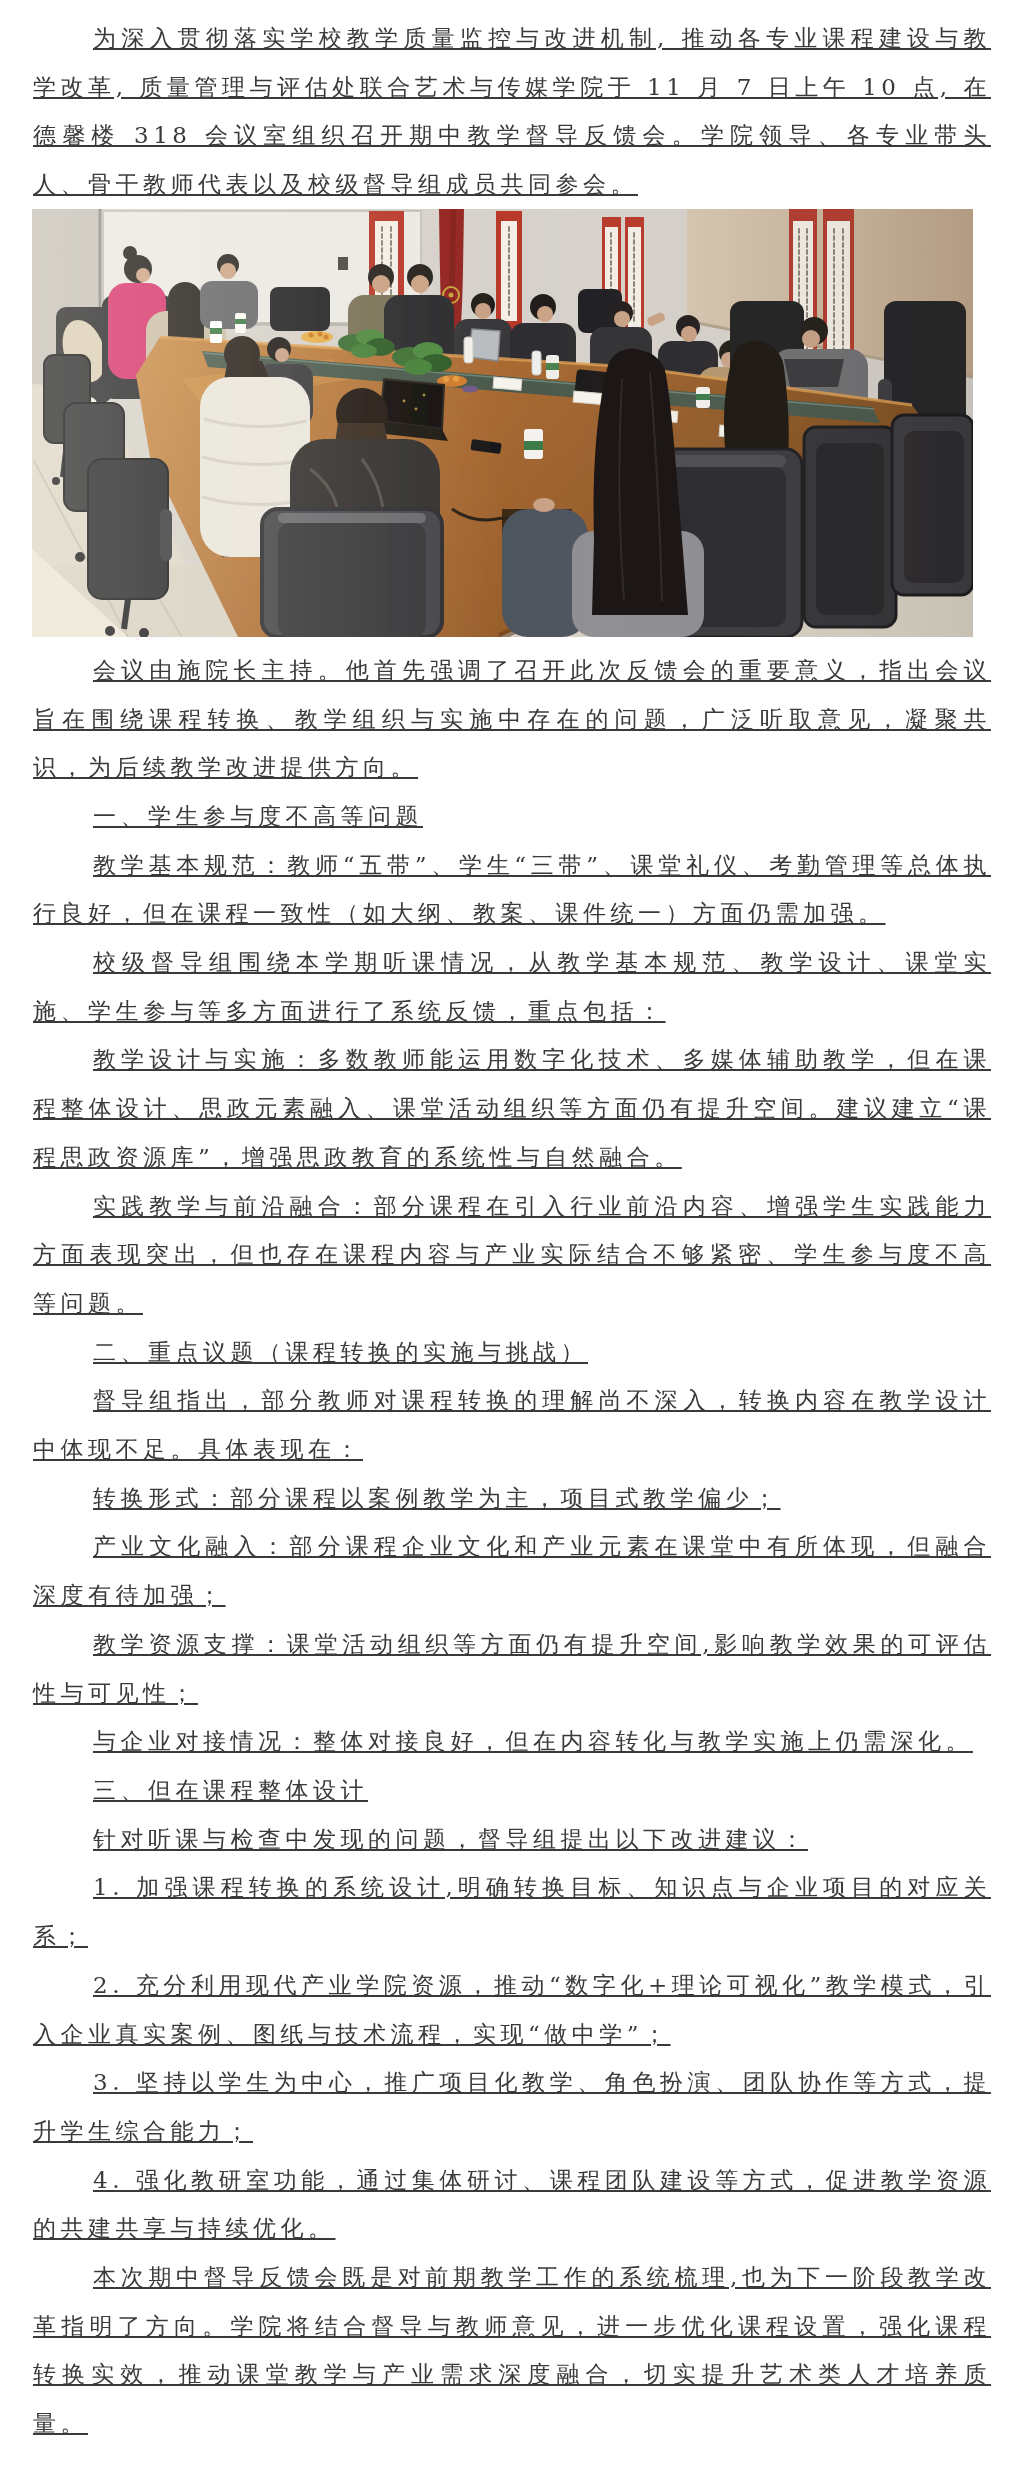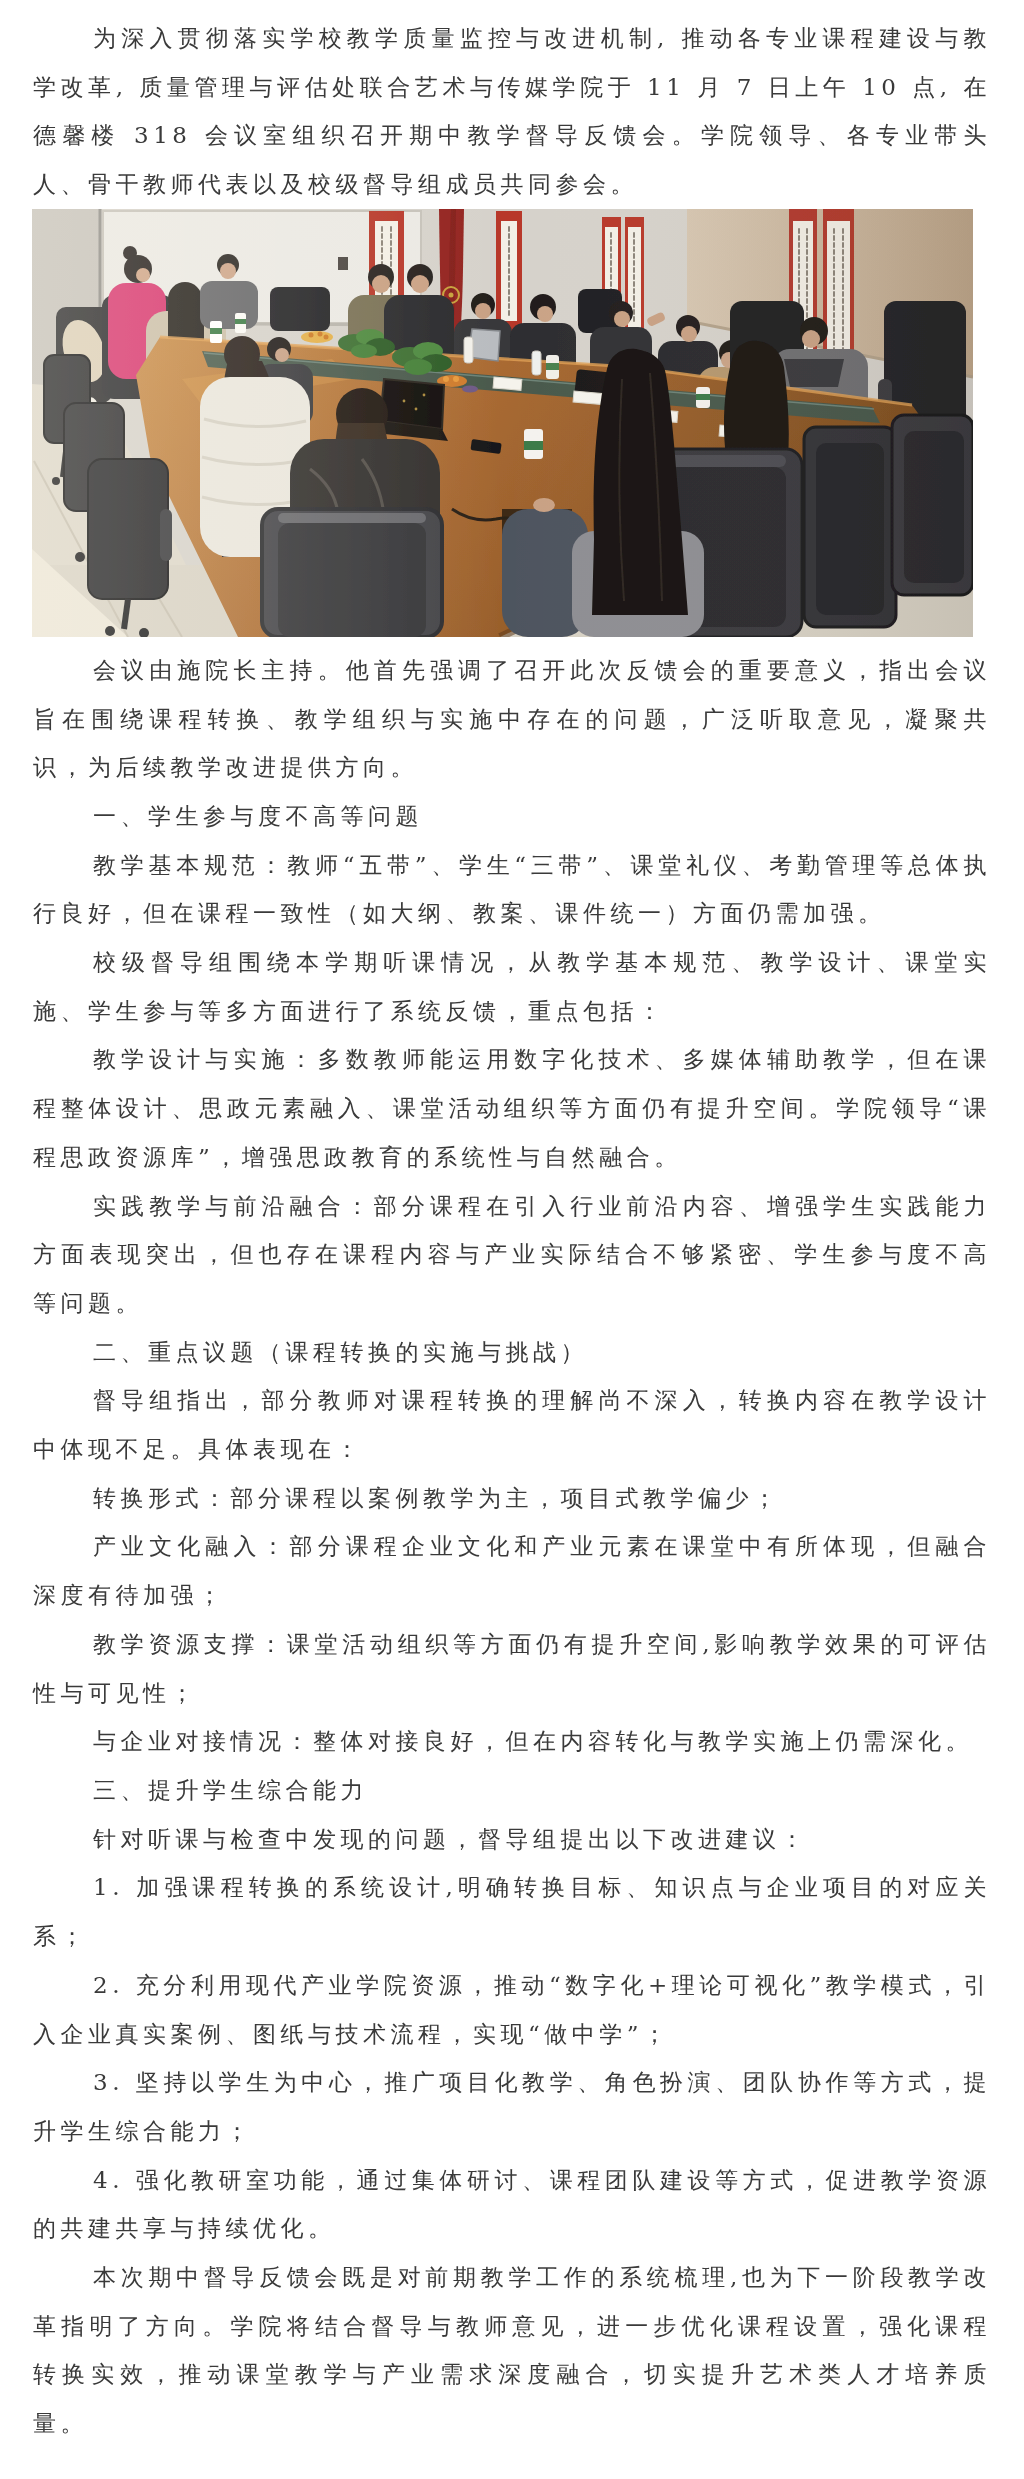--- a/index.html
+++ b/index.html
@@ -6,20 +6,21 @@
   .page{width:1024px;min-height:2479px;background:#ffffff;box-sizing:border-box;padding:14px 33px 40px 33px;}
   .article p.para{
     margin:0;
     text-indent:60px;
     font-family:"DejaVu Serif","Liberation Serif",serif;
     font-size:23px;
     line-height:48.7px;
     letter-spacing:4.5px;
     color:#3a3a3a;
     text-align:justify;
+    text-decoration:underline;
   }
   figure.photo{margin:0 0 9px -1px;width:941px;height:428px;overflow:hidden;}
   figure.photo svg{display:block;}
 </style>
 </head>
 <body>
 
 <div class="page">
   <div class="article">
 
@@ -344,29 +345,29 @@
           <rect x="0" y="0" width="941" height="428" fill="url(#lightG)"></rect>
         </g>
       </svg>
     </figure>
 
     <div>
         <p class="para">会议由施院长主持。他首先强调了召开此次反馈会的重要意义，指出会议旨在围绕课程转换、教学组织与实施中存在的问题，广泛听取意见，凝聚共识，为后续教学改进提供方向。</p>
         <p class="para heading">一、学生参与度不高等问题</p>
         <p class="para">教学基本规范：教师“五带”、学生“三带”、课堂礼仪、考勤管理等总体执行良好，但在课程一致性（如大纲、教案、课件统一）方面仍需加强。</p>
         <p class="para">校级督导组围绕本学期听课情况，从教学基本规范、教学设计、课堂实施、学生参与等多方面进行了系统反馈，重点包括：</p>
-        <p class="para">教学设计与实施：多数教师能运用数字化技术、多媒体辅助教学，但在课程整体设计、思政元素融入、课堂活动组织等方面仍有提升空间。学院领导“课程思政资源库”，增强思政教育的系统性与自然融合。</p>
+        <p class="para">教学设计与实施：多数教师能运用数字化技术、多媒体辅助教学，但在课程整体设计、思政元素融入、课堂活动组织等方面仍有提升空间。建议建立“课程思政资源库”，增强思政教育的系统性与自然融合。</p>
         <p class="para">实践教学与前沿融合：部分课程在引入行业前沿内容、增强学生实践能力方面表现突出，但也存在课程内容与产业实际结合不够紧密、学生参与度不高等问题。</p>
         <p class="para heading">二、重点议题（课程转换的实施与挑战）</p>
         <p class="para">督导组指出，部分教师对课程转换的理解尚不深入，转换内容在教学设计中体现不足。具体表现在：</p>
         <p class="para">转换形式：部分课程以案例教学为主，项目式教学偏少；</p>
         <p class="para">产业文化融入：部分课程企业文化和产业元素在课堂中有所体现，但融合深度有待加强；</p>
         <p class="para">教学资源支撑：课堂活动组织等方面仍有提升空间,影响教学效果的可评估性与可见性；</p>
         <p class="para">与企业对接情况：整体对接良好，但在内容转化与教学实施上仍需深化。</p>
-        <p class="para heading">三、提升学生综合能力</p>
+        <p class="para heading">三、但在课程整体设计</p>
         <p class="para">针对听课与检查中发现的问题，督导组提出以下改进建议：</p>
         <p class="para">1. 加强课程转换的系统设计,明确转换目标、知识点与企业项目的对应关系；</p>
         <p class="para">2. 充分利用现代产业学院资源，推动“数字化+理论可视化”教学模式，引入企业真实案例、图纸与技术流程，实现“做中学”；</p>
         <p class="para">3. 坚持以学生为中心，推广项目化教学、角色扮演、团队协作等方式，提升学生综合能力；</p>
         <p class="para">4. 强化教研室功能，通过集体研讨、课程团队建设等方式，促进教学资源的共建共享与持续优化。</p>
         <p class="para">本次期中督导反馈会既是对前期教学工作的系统梳理,也为下一阶段教学改革指明了方向。学院将结合督导与教师意见，进一步优化课程设置，强化课程转换实效，推动课堂教学与产业需求深度融合，切实提升艺术类人才培养质量。</p>
       </div>
 
   </div>
 </div>

